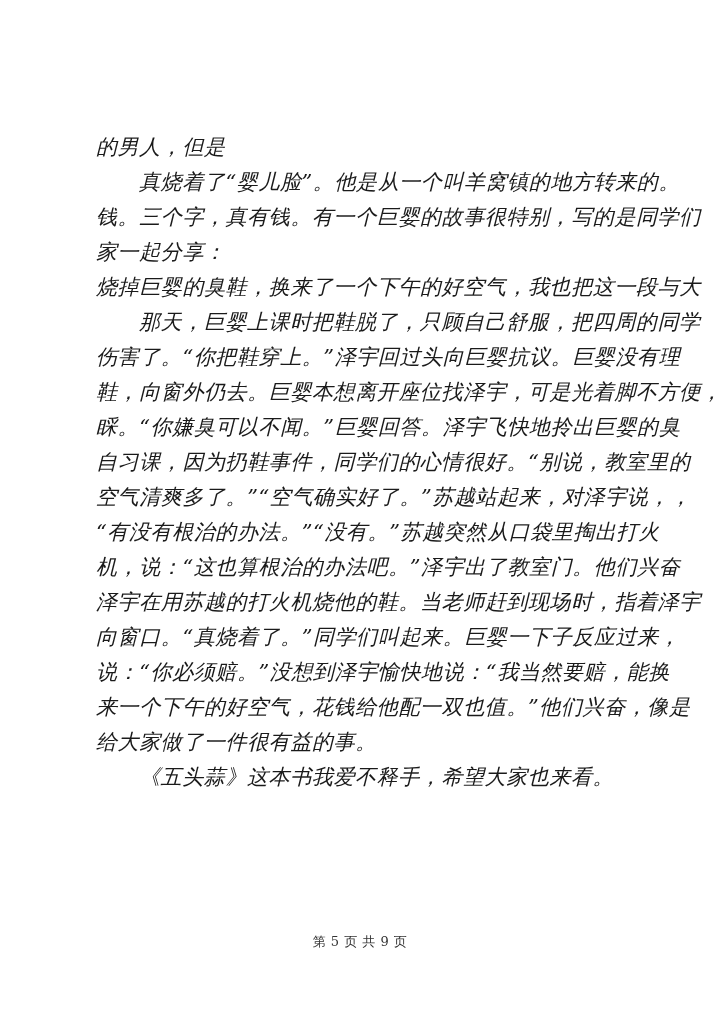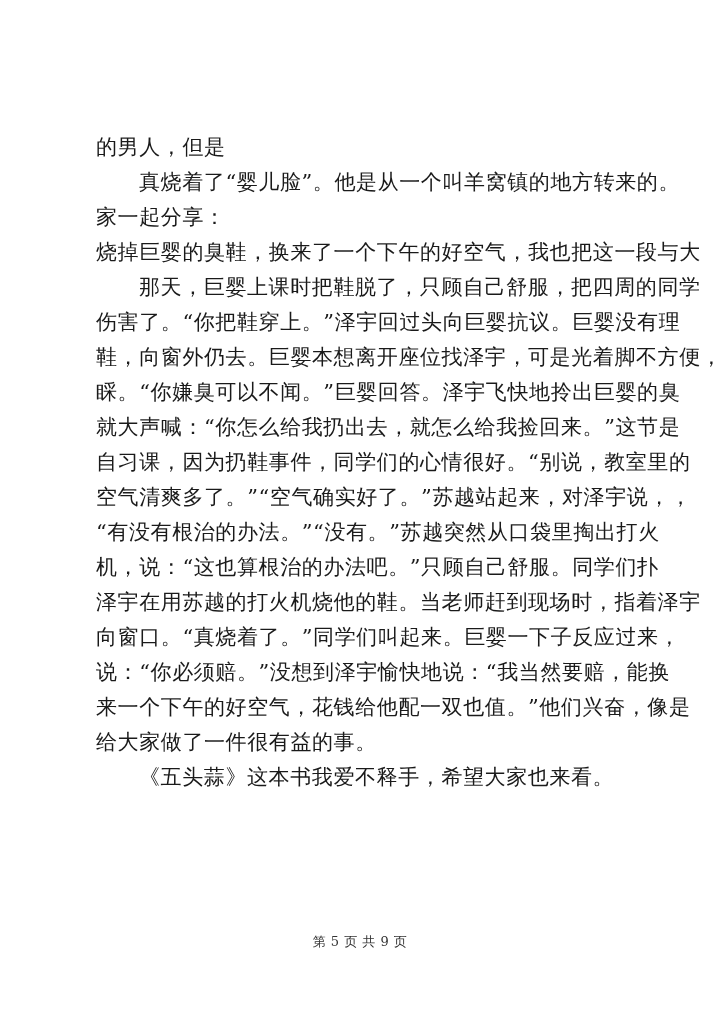--- a/index.html
+++ b/index.html
@@ -20,20 +20,21 @@
     left: 96px;
     top: 130px;
     width: 548px;
   }
   .line {
     height: 35px;
     line-height: 35px;
     font-size: 21px;
     white-space: nowrap;
     letter-spacing: 0.6px;
+    font-style: italic;
   }
   .line.indent {
     padding-left: 43px;
   }
   .footer {
     position: absolute;
     top: 933px;
     left: 0;
     width: 720px;
     text-align: center;
@@ -41,31 +42,31 @@
     color: #333;
     letter-spacing: 0.5px;
   }
 </style>
 </head>
 <body>
 
 <div class="page">
   <div class="line">的男人，但是</div>
   <div class="line indent">真烧着了“婴儿脸”。他是从一个叫羊窝镇的地方转来的。</div>
+  <div class="line">钱。三个字，真有钱。有一个巨婴的故事很特别，写的是同学们</div>
   <div class="line">家一起分享：</div>
   <div class="line">烧掉巨婴的臭鞋，换来了一个下午的好空气，我也把这一段与大</div>
   <div class="line indent">那天，巨婴上课时把鞋脱了，只顾自己舒服，把四周的同学</div>
   <div class="line">伤害了。“你把鞋穿上。”泽宇回过头向巨婴抗议。巨婴没有理</div>
   <div class="line">鞋，向窗外仍去。巨婴本想离开座位找泽宇，可是光着脚不方便，</div>
   <div class="line">睬。“你嫌臭可以不闻。”巨婴回答。泽宇飞快地拎出巨婴的臭</div>
-  <div class="line">就大声喊：“你怎么给我扔出去，就怎么给我捡回来。”这节是</div>
   <div class="line">自习课，因为扔鞋事件，同学们的心情很好。“别说，教室里的</div>
   <div class="line">空气清爽多了。”“空气确实好了。”苏越站起来，对泽宇说，，</div>
   <div class="line">“有没有根治的办法。”“没有。”苏越突然从口袋里掏出打火</div>
-  <div class="line">机，说：“这也算根治的办法吧。”只顾自己舒服。同学们扑</div>
+  <div class="line">机，说：“这也算根治的办法吧。”泽宇出了教室门。他们兴奋</div>
   <div class="line">泽宇在用苏越的打火机烧他的鞋。当老师赶到现场时，指着泽宇</div>
   <div class="line">向窗口。“真烧着了。”同学们叫起来。巨婴一下子反应过来，</div>
   <div class="line">说：“你必须赔。”没想到泽宇愉快地说：“我当然要赔，能换</div>
   <div class="line">来一个下午的好空气，花钱给他配一双也值。”他们兴奋，像是</div>
   <div class="line">给大家做了一件很有益的事。</div>
   <div class="line indent">《五头蒜》这本书我爱不释手，希望大家也来看。</div>
 </div>
 
 <div class="footer">第 5 页  共 9 页</div>
 

